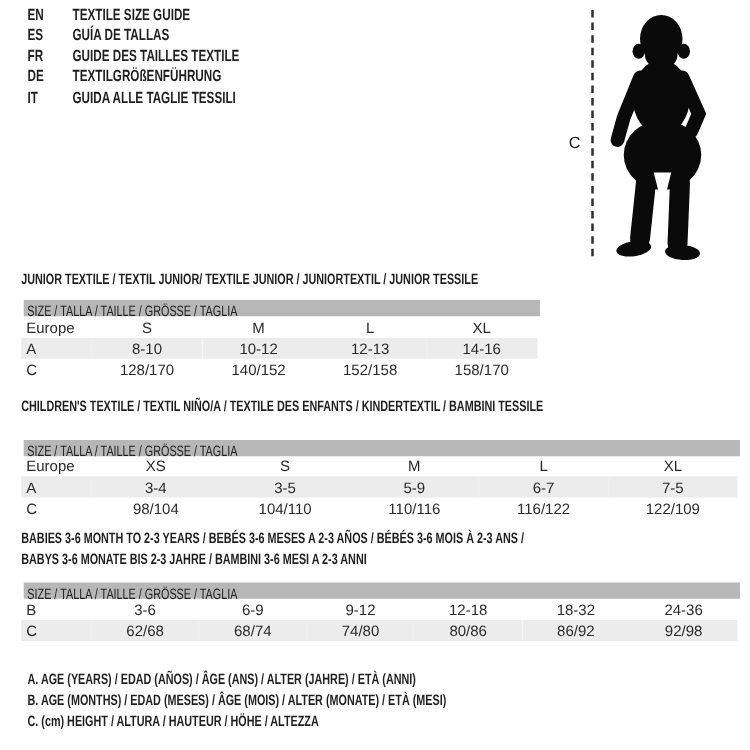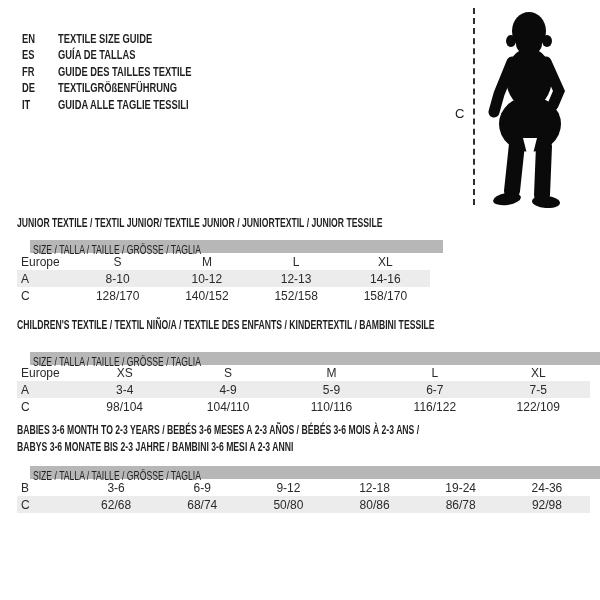--- a/index.html
+++ b/index.html
@@ -2,37 +2,37 @@
 <html style="--bar: #b7b7b7; --alt: #ececec; --text: #1f1f1f;"><head>
 <meta charset="utf-8">
 <style>
   :root{ --bar:#b7b7b7; --alt:#ececec; --text:#1f1f1f; --sil:#0a0a0a; }
   html,body{margin:0;padding:0;background:#fff;}
   .canvas{position:relative;width:600px;height:600px;background:#fff;overflow:hidden;
           font-family:"Liberation Sans", sans-serif;}
   .cond{display:inline-block;transform:scaleX(0.72);transform-origin:0 50%;white-space:nowrap;}
 
   
-  .lang-block{position:absolute;left:22px;top:30px;}
+  .lang-block{position:absolute;left:22px;top:3px;}
   .lang-row{display:flex;height:16.5px;align-items:center;font-weight:bold;font-size:13px;
             color:var(--text);transform:scaleX(0.72);transform-origin:0 50%;white-space:nowrap;}
   .lang-code{width:50px;flex:0 0 50px;}
 
   
   .dash-line{position:absolute;left:473px;top:8px;height:197px;width:0;border-left:2px dashed #2e2e2e;}
   .c-label{position:absolute;left:455px;top:106px;font-size:13px;color:#222;}
   .baby-svg{position:absolute;left:484px;top:6px;width:110px;height:202px;}
 
   
   .tbl-title{position:absolute;left:17px;font-weight:bold;font-size:12px;line-height:14px;
              color:var(--text);transform:scaleX(0.72);transform-origin:0 50%;white-space:nowrap;}
   #t1-title{top:216px;} #t2-title{top:318px;} #t3-title{top:423px;} #t3-title2{top:440px;}
 
   
-  .size-bar{position:absolute;left:30px;height:13px;background:var(--bar);color:#222;}
+  .size-bar{position:absolute;left:19px;height:13px;background:var(--bar);color:#222;}
   .size-bar .cond{font-size:12px;line-height:13px;padding-left:4px;}
   #t1-bar{top:240px;width:413px;} #t2-bar{top:352px;width:573px;} #t3-bar{top:466px;width:573px;}
 
   
   .size-table{position:absolute;left:17px;border-collapse:collapse;table-layout:fixed;}
   #t1-table{top:253px;width:413px;} #t2-table{top:364px;width:573px;} #t3-table{top:479px;width:573px;}
   .size-table td{height:17px;font-size:12px;color:#2a2a2a;text-align:center;padding:0;overflow:hidden;}
   .size-table tr:nth-child(even){background:var(--alt);}
   .size-table td.rowlabel{text-align:left;padding-left:4px;}
 
@@ -144,21 +144,21 @@
           <td class="rowlabel">Europe</td>
           <td>XS</td>
           <td>S</td>
           <td>M</td>
           <td>L</td>
           <td>XL</td>
         </tr>
         <tr>
           <td class="rowlabel">A</td>
           <td>3-4</td>
-          <td>4-9</td>
+          <td>3-5</td>
           <td>5-9</td>
           <td>6-7</td>
           <td>7-5</td>
         </tr>
         <tr>
           <td class="rowlabel">C</td>
           <td>98/104</td>
           <td>104/110</td>
           <td>110/116</td>
           <td>116/122</td>
@@ -182,29 +182,34 @@
         <col>
         <col>
       </colgroup>
       <tbody>
         <tr>
           <td class="rowlabel">B</td>
           <td>3-6</td>
           <td>6-9</td>
           <td>9-12</td>
           <td>12-18</td>
-          <td>19-24</td>
+          <td>18-32</td>
           <td>24-36</td>
         </tr>
         <tr>
           <td class="rowlabel">C</td>
           <td>62/68</td>
           <td>68/74</td>
-          <td>50/80</td>
+          <td>74/80</td>
           <td>80/86</td>
-          <td>86/78</td>
+          <td>86/92</td>
           <td>92/98</td>
         </tr>
       </tbody>
     </table>
 
+  <div class="notes">
+    <div class="note-line">A. AGE (YEARS) / EDAD (AÑOS) / ÂGE (ANS) / ALTER (JAHRE) / ETÀ (ANNI)</div>
+    <div class="note-line">B. AGE (MONTHS) / EDAD (MESES) / ÂGE (MOIS) / ALTER (MONATE) / ETÀ (MESI)</div>
+    <div class="note-line">C. (cm) HEIGHT / ALTURA / HAUTEUR / HÖHE / ALTEZZA</div>
+  </div>
 
 </div>
 
 </body></html>

